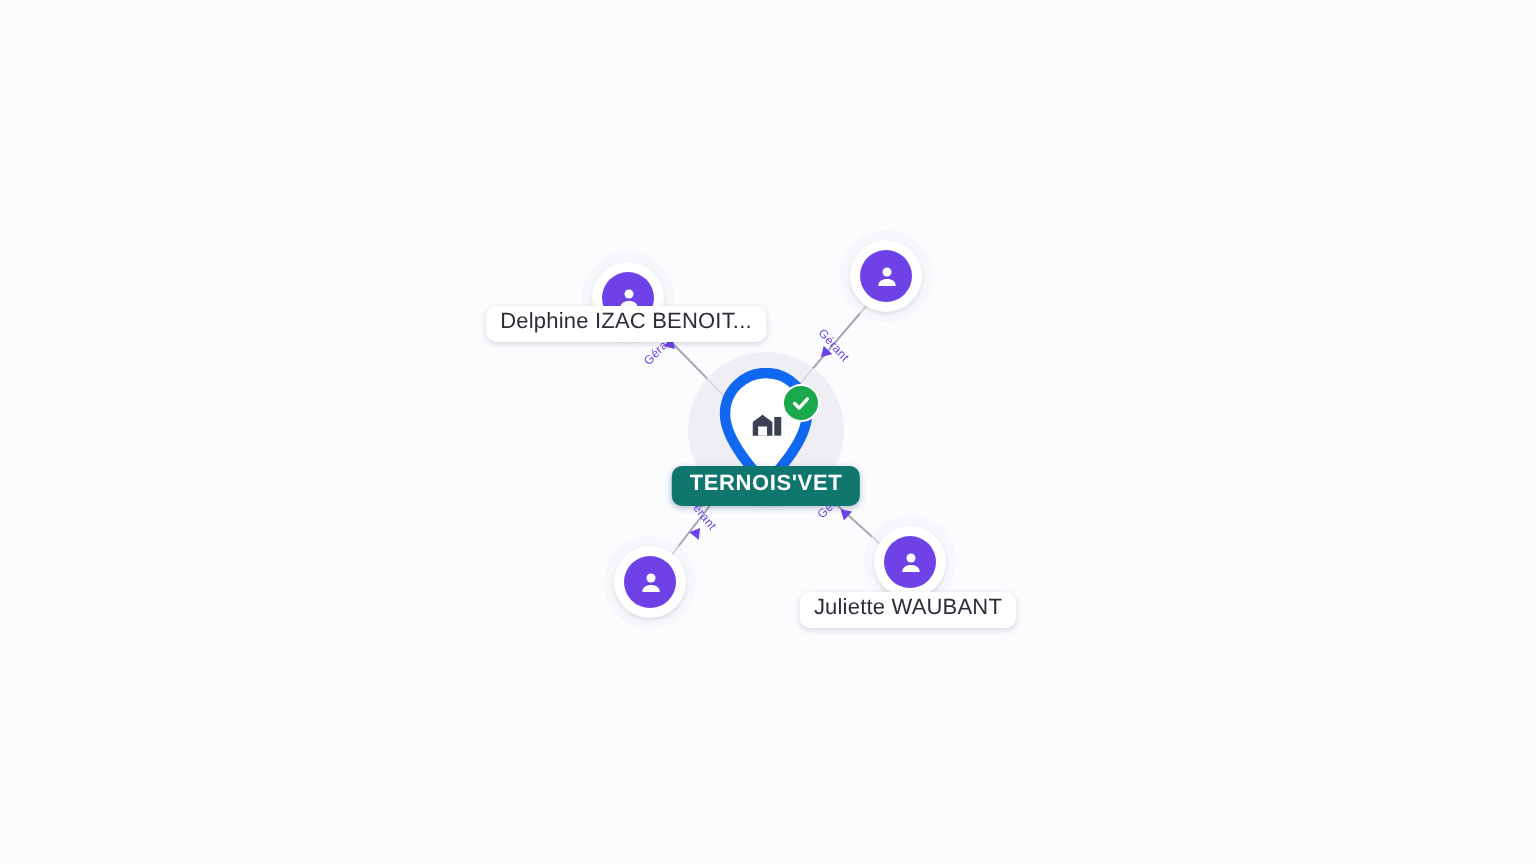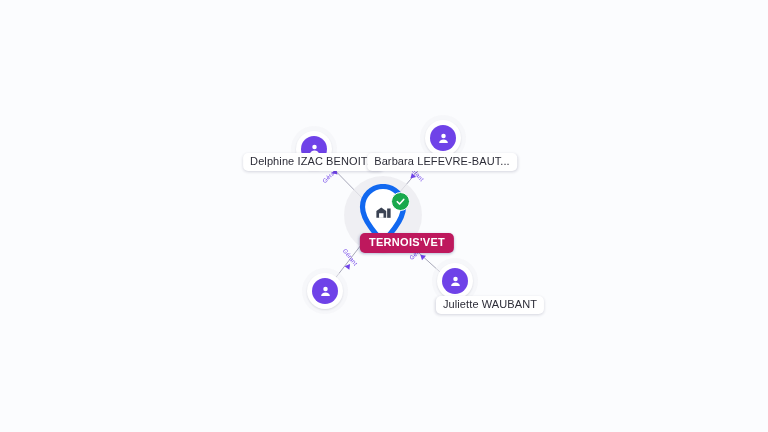--- a/index.html
+++ b/index.html
@@ -127,31 +127,30 @@
     border: 1.5px solid #ffffff;
     display: flex;
     align-items: center;
     justify-content: center;
   }
   .verified-badge svg { display: block; }
 
   #company-label {
     position: absolute;
     transform: translate(-50%, 0);
-    background: #be185d;
+    background: #0f766e;
     color: #ffffff;
     font-size: 11px;
     line-height: 13px;
     font-weight: bold;
     letter-spacing: .3px;
     padding: 3px 9px 4px 9px;
     border-radius: 5px;
     white-space: nowrap;
     box-shadow: 0 1px 3px rgba(20,40,110,.3);
-    margin-left: 24px;
   }
 
   
   .edge-label {
     position: absolute;
     font-size: 6px;
     line-height: 7px;
     color: #6f42e8;
     white-space: nowrap;
     transform-origin: 50% 50%;
@@ -199,21 +198,20 @@
   <div class="person-node" style="left:443px; top:138px;">
     <div class="avatar-halo"></div>
     <div class="avatar-ring"></div>
     <div class="avatar-disc">
       <svg width="15" height="15" viewBox="0 0 24 24" fill="#ffffff">
         <circle cx="12" cy="8" r="3.6"></circle>
         <path d="M5 19.2c0-3.7 3.1-5.6 7-5.6s7 1.9 7 5.6z"></path>
       </svg>
     </div>
   </div>
-  <div class="person-label" style="left:442px; top:153px;">Barbara LEFEVRE-BAUT...</div>
 
   <div class="person-node" style="left:325px; top:291px;">
     <div class="avatar-halo"></div>
     <div class="avatar-ring"></div>
     <div class="avatar-disc">
       <svg width="15" height="15" viewBox="0 0 24 24" fill="#ffffff">
         <circle cx="12" cy="8" r="3.6"></circle>
         <path d="M5 19.2c0-3.7 3.1-5.6 7-5.6s7 1.9 7 5.6z"></path>
       </svg>
     </div>
@@ -222,21 +220,21 @@
   <div class="person-node" style="left:455px; top:281px;">
     <div class="avatar-halo"></div>
     <div class="avatar-ring"></div>
     <div class="avatar-disc">
       <svg width="15" height="15" viewBox="0 0 24 24" fill="#ffffff">
         <circle cx="12" cy="8" r="3.6"></circle>
         <path d="M5 19.2c0-3.7 3.1-5.6 7-5.6s7 1.9 7 5.6z"></path>
       </svg>
     </div>
   </div>
-  <div class="person-label" style="left:454px; top:296px;margin-left:36px;">Juliette WAUBANT</div>
+  <div class="person-label" style="left:454px; top:296px;">Juliette WAUBANT</div>
 
   <div id="company-node" style="left:383px; top:215px;">
     <div class="company-halo"></div>
     <div class="pin-shape">
       <svg width="50" height="62" viewBox="0 0 50 62">
         <path d="M25 2.5c-11.3 0-20.5 9.1-20.5 20.4 0 14.2 17.3 31.5 18.1 32.3a3.4 3.4 0 0 0 4.8 0c.8-.8 18.1-18.1 18.1-32.3C45.5 11.6 36.3 2.5 25 2.5z" fill="#ffffff" stroke="#1168f0" stroke-width="5.2"></path>
       </svg>
     </div>
     <div class="company-icon">
       <svg width="19" height="19" viewBox="0 0 24 24" fill="#3a4252">

